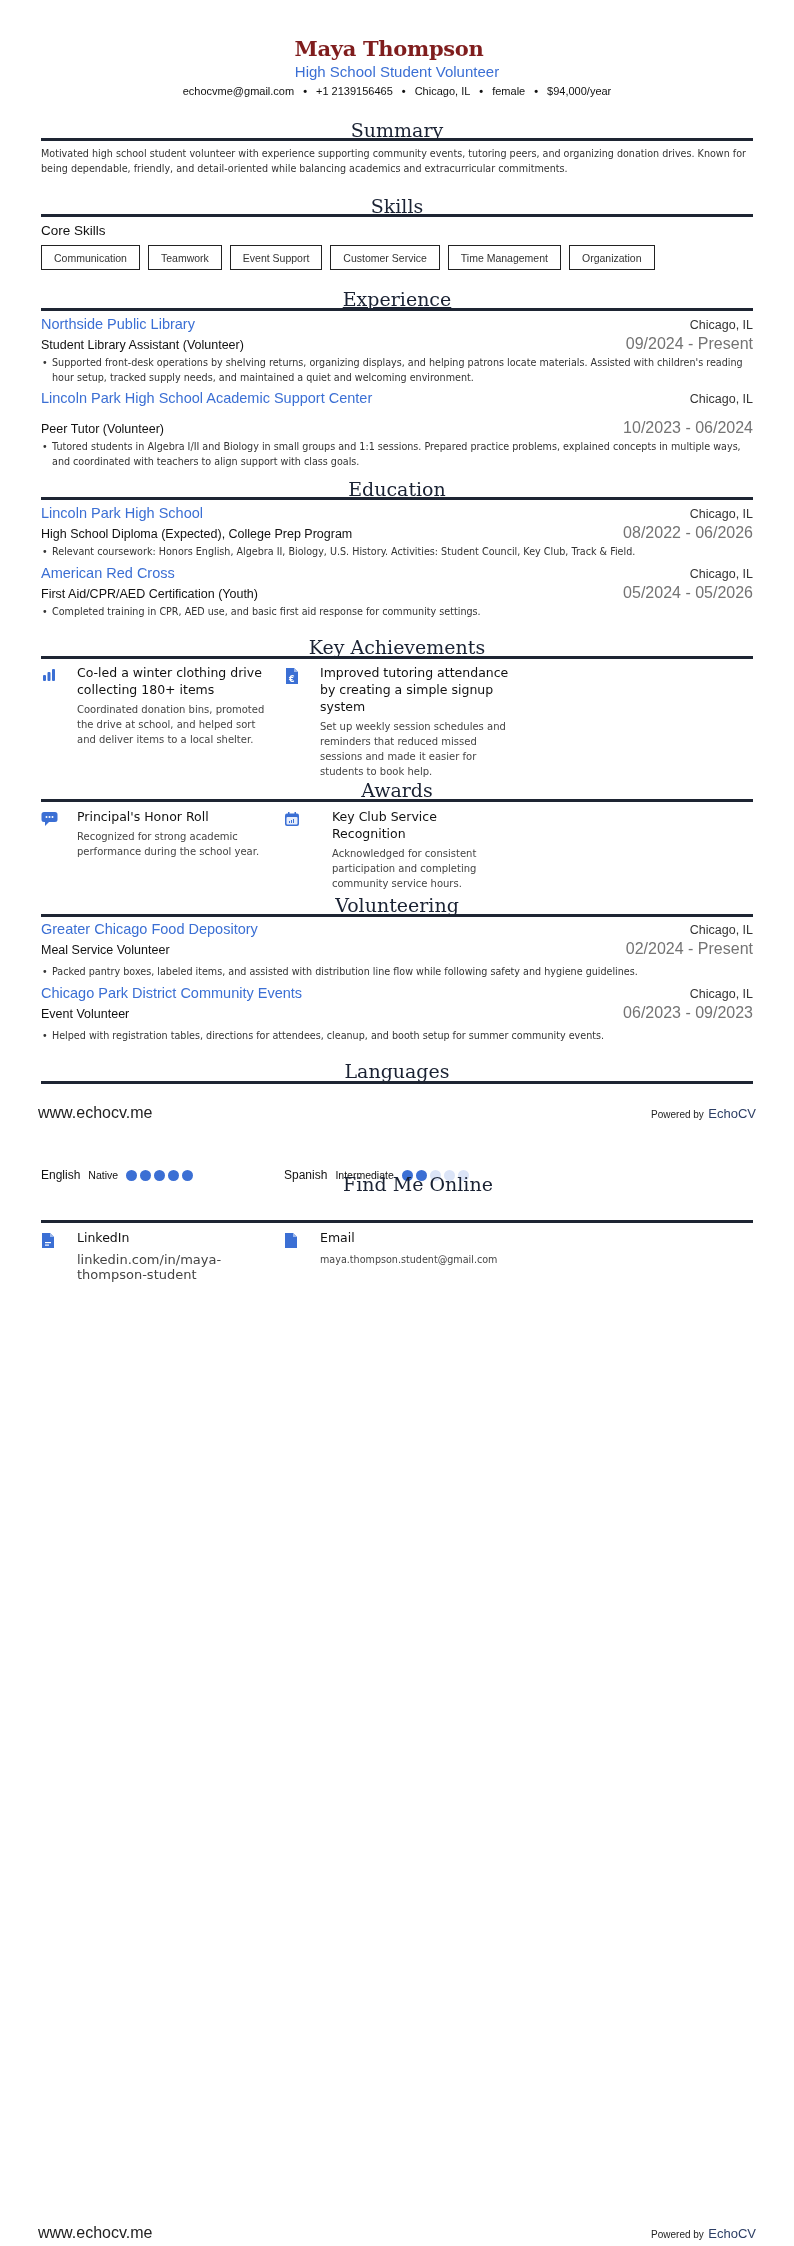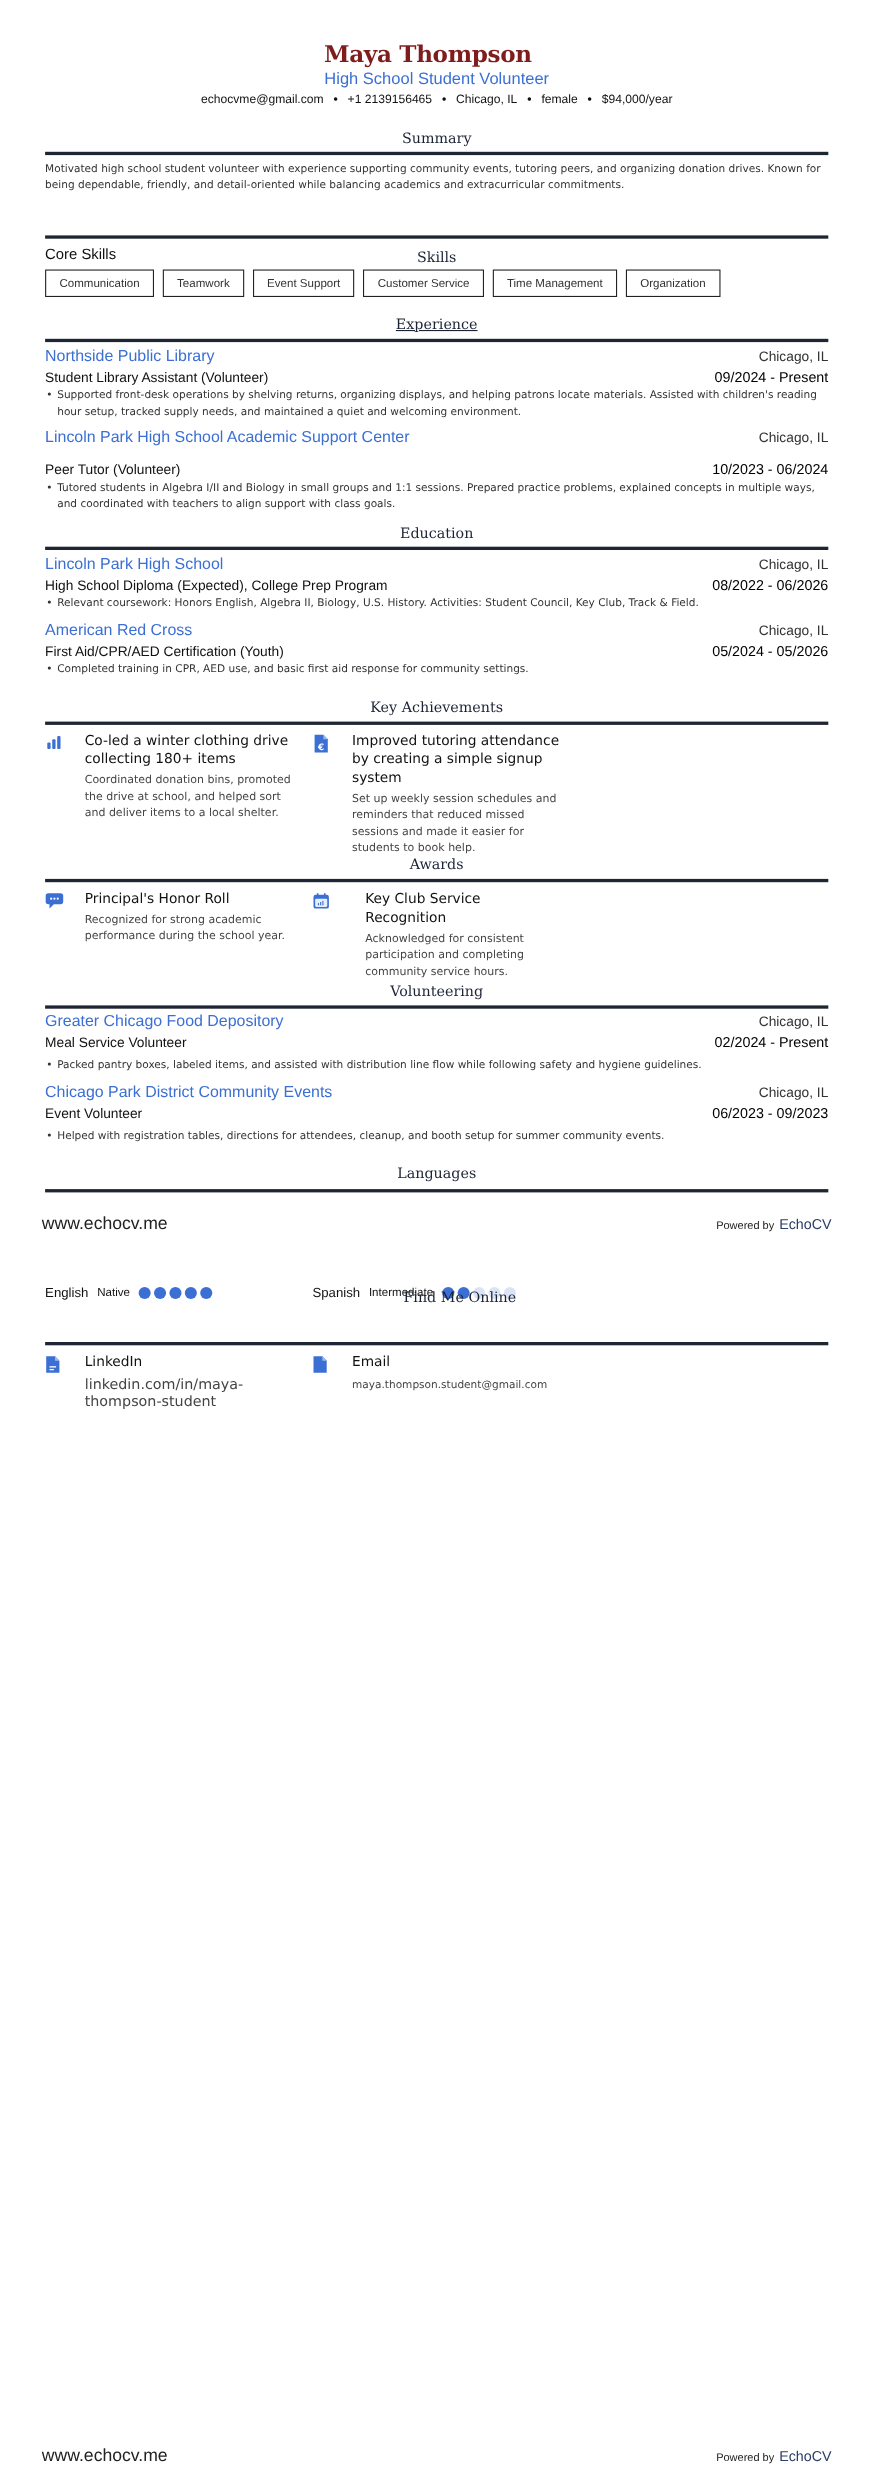--- a/index.html
+++ b/index.html
@@ -8,35 +8,35 @@
 
   .abs { position: absolute; }
   .serif { font-family: "DejaVu Serif", serif; }
   .sans2 { font-family: "DejaVu Sans", sans-serif; }
 
   .name { top: 36px; left: 0; width: 778px; text-align: center; font-size: 21px; font-weight: bold; color: #7f1d1d; letter-spacing: -0.3px; }
   .jobtitle { top: 63px; left: 0; width: 794px; text-align: center; font-size: 15px; color: #3b6fd4; }
   .contact { top: 85px; left: 0; width: 794px; text-align: center; font-size: 11px; color: #111; display: flex; justify-content: center; gap: 0; }
   .contact .sep { display: inline-block; margin: 0 9px; font-weight: bold; }
 
-  .sec-title { left: 0; width: 794px; text-align: center; font-size: 13px; color: #1a2233; }
+  .sec-title { left: 0; width: 794px; text-align: center; font-size: 19px; color: #1a2233; }
   .rule { left: 41px; width: 712px; height: 3px; background: #1e2533; }
 
   .para { left: 41px; width: 712px; font-size: 10px; line-height: 15px; color: #333; }
 
   .subhead { left: 41px; font-size: 13.5px; color: #111; }
   .pills { left: 41px; top: 245px; display: flex; gap: 8px; }
   .pill { border: 1px solid #222; height: 25px; padding: 0 12px; font-size: 10.5px; display: flex; align-items: center; color: #333; }
 
   .entry { left: 41px; width: 712px; }
   .row { display: flex; justify-content: space-between; align-items: baseline; }
   .org { font-size: 14.5px; color: #3b6fd4; }
   .loc { font-size: 12.5px; color: #333; }
   .role { font-size: 12.5px; color: #111; }
-  .date { font-size: 13px; color: #000000; }
+  .date { font-size: 16px; color: #737373; }
   .bullet { display: flex; font-size: 10px; line-height: 15px; color: #333; margin-top: 2px; }
   .bullet .dot { width: 11px; flex: none; padding-left: 1px; }
 
   .card { width: 230px; display: flex; }
   .card .ic { width: 36px; flex: none; padding-top: 3px; }
   .card .ct { flex: 1; }
   .card .h { font-size: 12.5px; line-height: 17px; color: #111; font-family: "DejaVu Sans", sans-serif; }
   .card .d { font-size: 10px; line-height: 15px; color: #444; margin-top: 4px; font-family: "DejaVu Sans", sans-serif; }
 
   .footer { left: 38px; width: 718px; display: flex; justify-content: space-between; align-items: baseline; font-family: "Liberation Sans", sans-serif; }
@@ -64,21 +64,21 @@
     <span class="sep">•</span>
   <span>female</span>
     <span class="sep">•</span>
   <span>$94,000/year</span>
 </div>
 
 <div class="abs sec-title serif" style="top:119px;">Summary</div>
 <div class="abs rule" style="top:138px;"></div>
 <div class="abs para sans2" style="top:146px; font-size:9.6px;">Motivated high school student volunteer with experience supporting community events, tutoring peers, and organizing donation drives. Known for being dependable, friendly, and detail-oriented while balancing academics and extracurricular commitments.</div>
 
-<div class="abs sec-title serif" style="top:195px;margin-top:32px;">Skills</div>
+<div class="abs sec-title serif" style="top:195px;">Skills</div>
 <div class="abs rule" style="top:214px;"></div>
 <div class="abs subhead" style="top:223px;">Core Skills</div>
 <div class="abs pills">
   <div class="pill">Communication</div>
   <div class="pill">Teamwork</div>
   <div class="pill">Event Support</div>
   <div class="pill">Customer Service</div>
   <div class="pill">Time Management</div>
   <div class="pill">Organization</div>
 </div>

